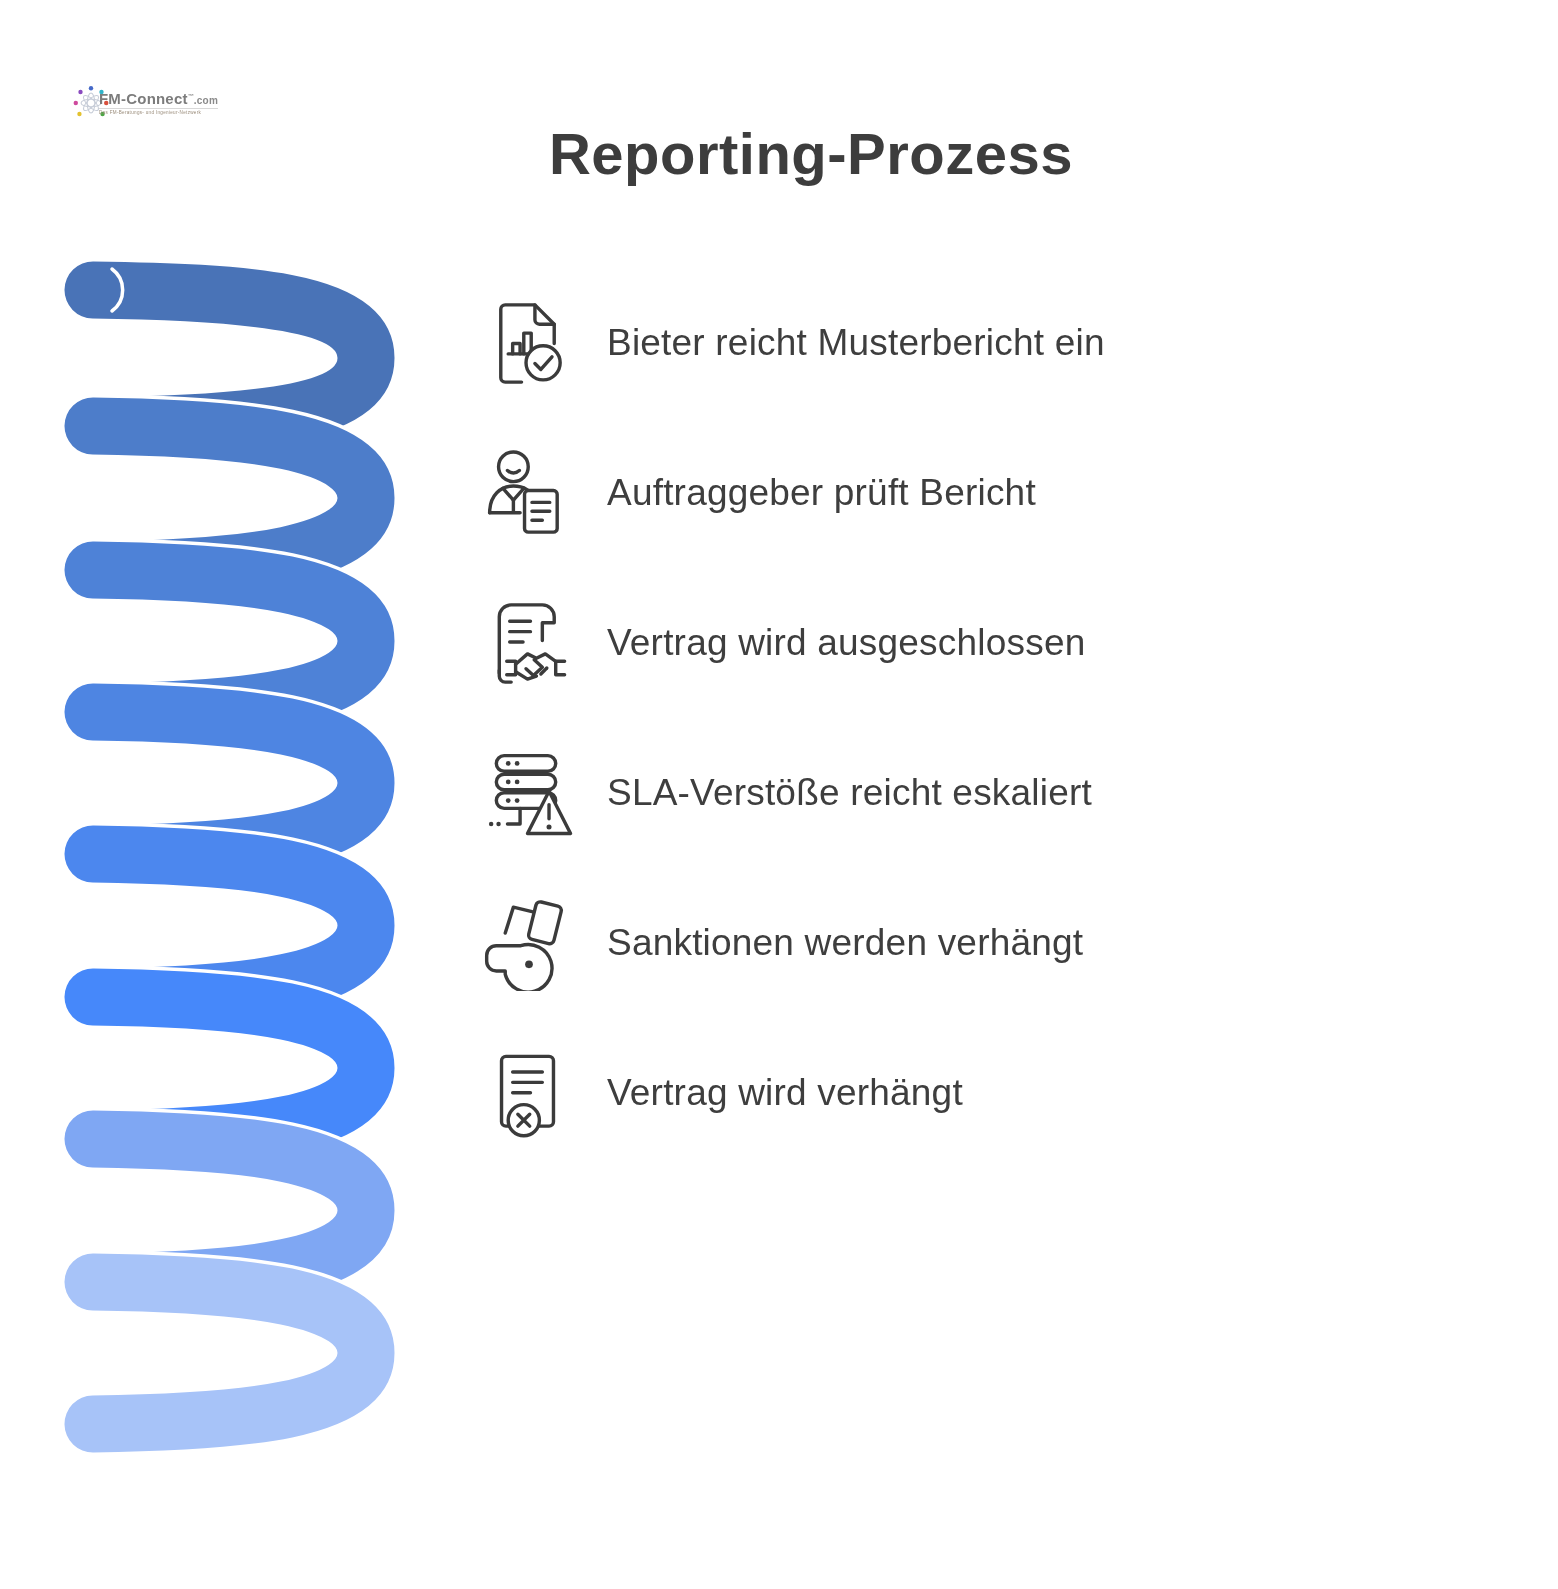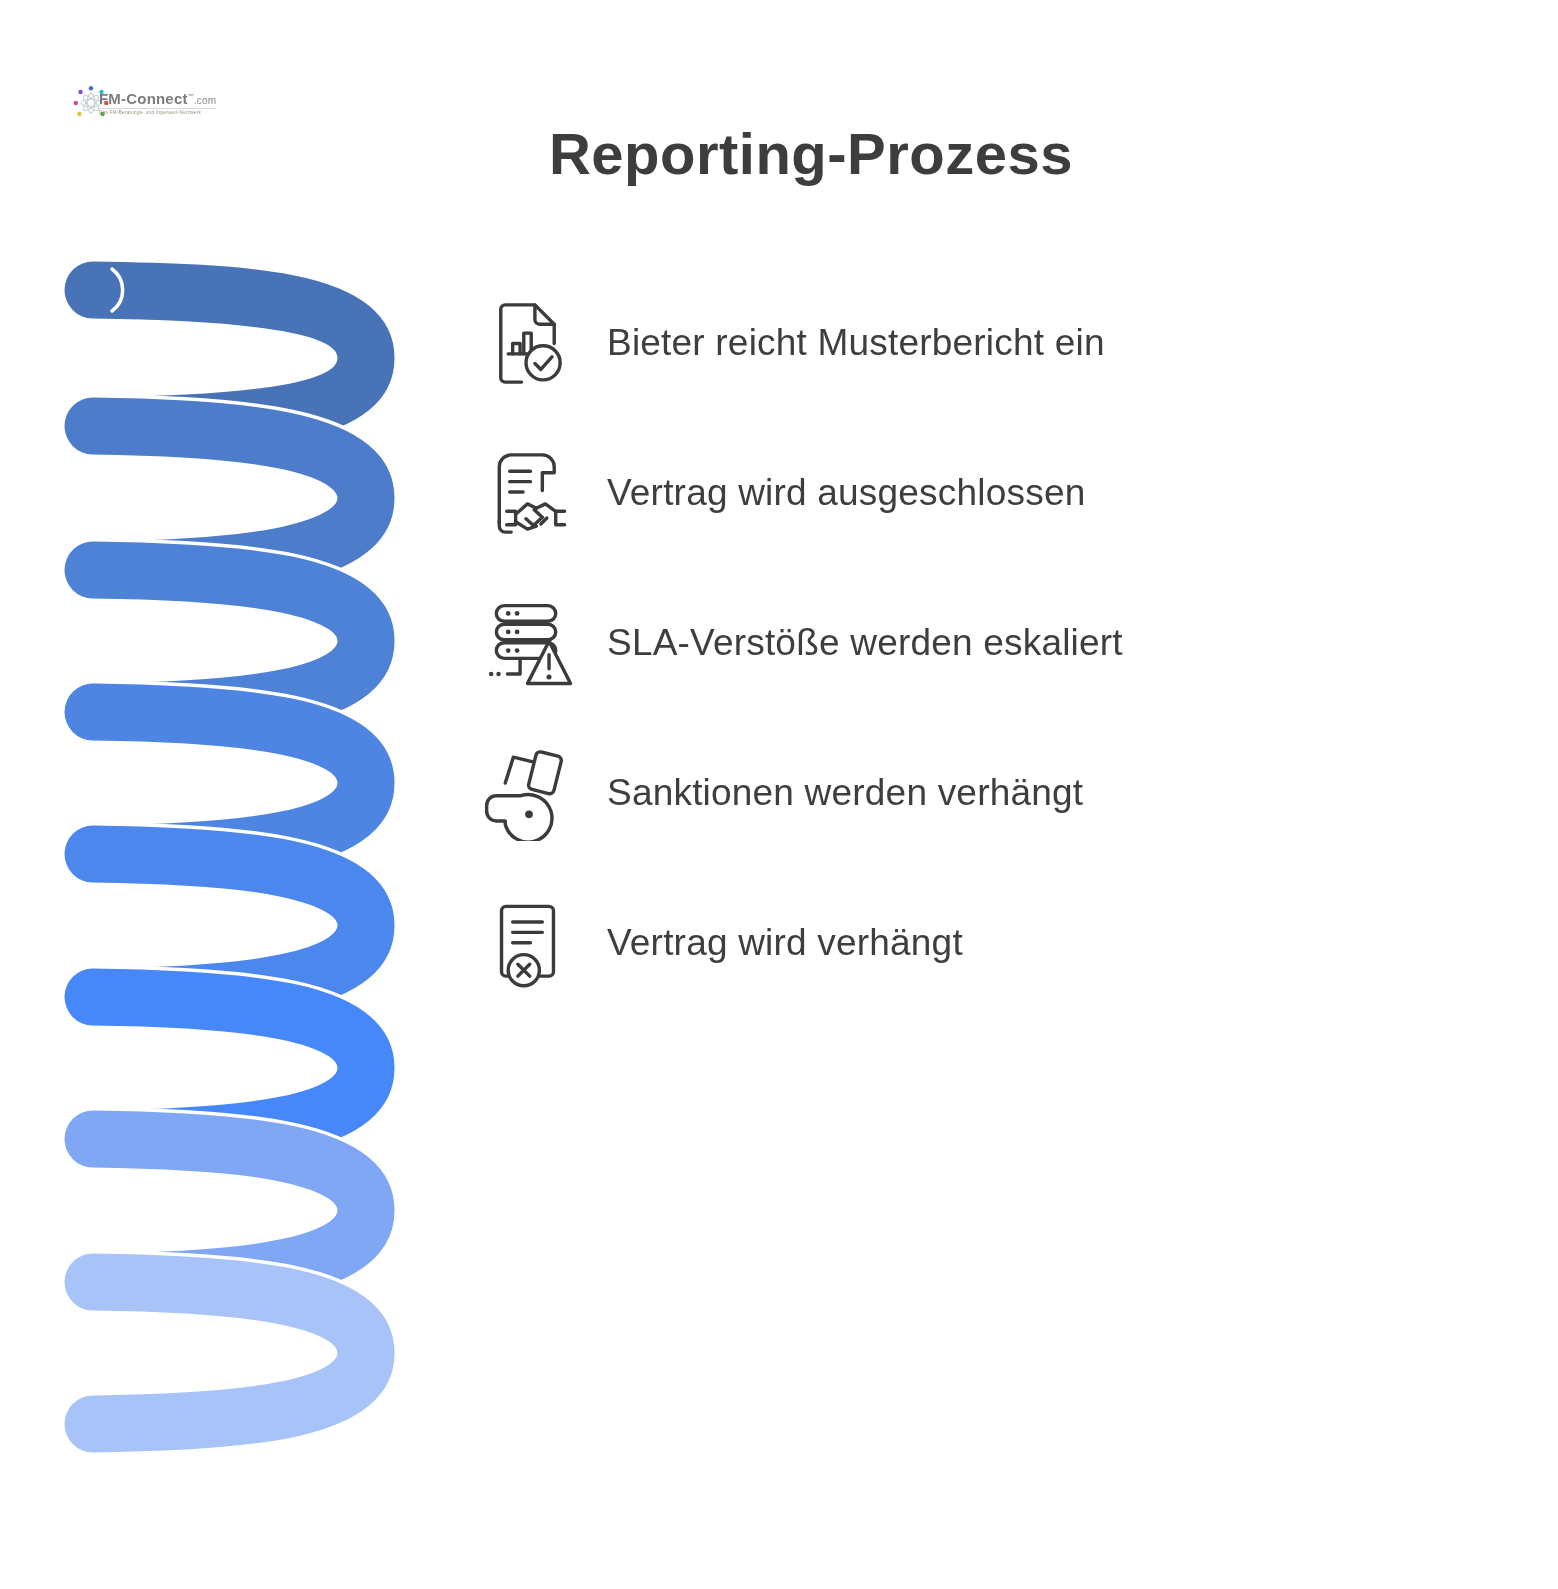--- a/index.html
+++ b/index.html
@@ -15,21 +15,21 @@
     width:1558px;height:1589px;
     background:var(--bg);
     overflow:hidden;
     font-family:"Liberation Sans","DejaVu Sans",sans-serif;
   }
   
   .logo{position:absolute;left:70px;top:82px;display:flex;align-items:center;}
   .logo-text{margin-left:-13px;position:relative;z-index:2;}
   .logo-name{font-size:15px;font-weight:bold;color:#7c7c7c;letter-spacing:.2px;line-height:1;}
   .logo-name sup{font-size:6px;color:#8a8a8a;}
-  .logo-domain{font-size:10px;font-weight:normal;color:#8a8a8a;}
+  .logo-domain{font-size:10px;font-weight:bold;color:#8a8a8a;}
   .logo-tagline{font-size:4.6px;color:#9a8c7a;margin-top:2px;letter-spacing:.3px;border-top:1px solid #d8d8d8;padding-top:1px;}
   
   .title{
     position:absolute;top:120px;left:0;width:100%;
     padding-left:64px;
     text-align:center;
     font-size:58px;font-weight:bold;color:var(--title-color);
     letter-spacing:.5px;
   }
   
@@ -111,20 +111,35 @@
           <path d="M 19 39 h 17"></path>
           <path d="M 22 39 v -7 h 5 v 7"></path>
           <path d="M 29.5 39 V 25 h 5 v 14"></path>
           <circle class="wfill" cx="42.5" cy="45" r="11.5"></circle>
           <path d="M 37 45.5 l 4 4 L 48.5 41"></path>
         </svg>
       </div>
       <div class="step-label">Bieter reicht Musterbericht ein</div>
     </div>
 
+    <div class="step">
+      <div class="step-icon">
+        <svg class="ic" viewBox="0 0 64 64">
+          <circle cx="22.5" cy="14" r="10"></circle>
+          <path d="M 18.5 16.5 q 4 3.5 8 0"></path>
+          <path d="M 6.5 45 c 0 -12 7.5 -18 16 -18 c 7 0 12.5 3.5 15 8.5"></path>
+          <path d="M 6.5 45 H 27"></path>
+          <path d="M 15.5 28.5 L 22.5 36.5 L 29.5 28.5"></path>
+          <path d="M 22.5 36.5 V 44"></path>
+          <rect class="wfill" x="30" y="30" width="22" height="28" rx="2.5"></rect>
+          <path d="M 35 38 h 12 M 35 44 h 12 M 35 50 h 7"></path>
+        </svg>
+      </div>
+      <div class="step-label">Auftraggeber prüft Bericht</div>
+    </div>
 
 
     <div class="step">
       <div class="step-icon">
         <svg class="ic" viewBox="0 0 64 64">
           <path d="M 13 52 V 14 a8 8 0 0 1 8 -8 h 21 a8 8 0 0 1 8 8 v 4 h -8 v 12"></path>
           <path d="M 13 50 v 4 a4 4 0 0 0 4 4 h 4"></path>
           <path d="M 20 17 h 14 M 20 24 h 14 M 20 31 h 9"></path>
           <path class="mask" d="M 21 40 h 36 v 16 h -36 z"></path>
           <path d="M 18 44 h 6 v 9 h -6"></path>
@@ -152,21 +167,21 @@
           <circle class="fdot" cx="19" cy="36.75" r="1.6"></circle>
             <circle class="fdot" cx="25" cy="36.75" r="1.6"></circle>
           <path d="M 27 42 v 10.5 h -8.5"></path>
           <circle class="fdot" cx="7.5" cy="52.5" r="1.5"></circle>
             <circle class="fdot" cx="12.5" cy="52.5" r="1.5"></circle>
           <path class="wfill" d="M 46.5 30.5 L 61 59 H 32 Z"></path>
           <path d="M 46.5 39.5 v 9.5"></path>
           <circle class="fdot" cx="46.5" cy="54.5" r="1.7"></circle>
         </svg>
       </div>
-      <div class="step-label">SLA-Verstöße werden eskaliert</div>
+      <div class="step-label">SLA-Verstöße reicht eskaliert</div>
     </div>
 
     <div class="step">
       <div class="step-icon">
         <svg class="ic" viewBox="0 0 64 64">
           <path d="M 17 25 L 22.5 7.5 L 35 10.5"></path>
           <rect class="wfill" x="35" y="5" width="17.5" height="26" rx="3" transform="rotate(14 43.5 18)"></rect>
           <path class="wfill" d="M 27.5 33.5 H 11 a 6.5 6.5 0 0 0 -6.5 6.5 v 4 a 6.5 6.5 0 0 0 6.5 6.5 h 6 v 2.2 A 16 16 0 1 0 27.5 33.5 Z"></path>
           <circle class="fdot" cx="33" cy="46" r="2.6"></circle>
         </svg>

